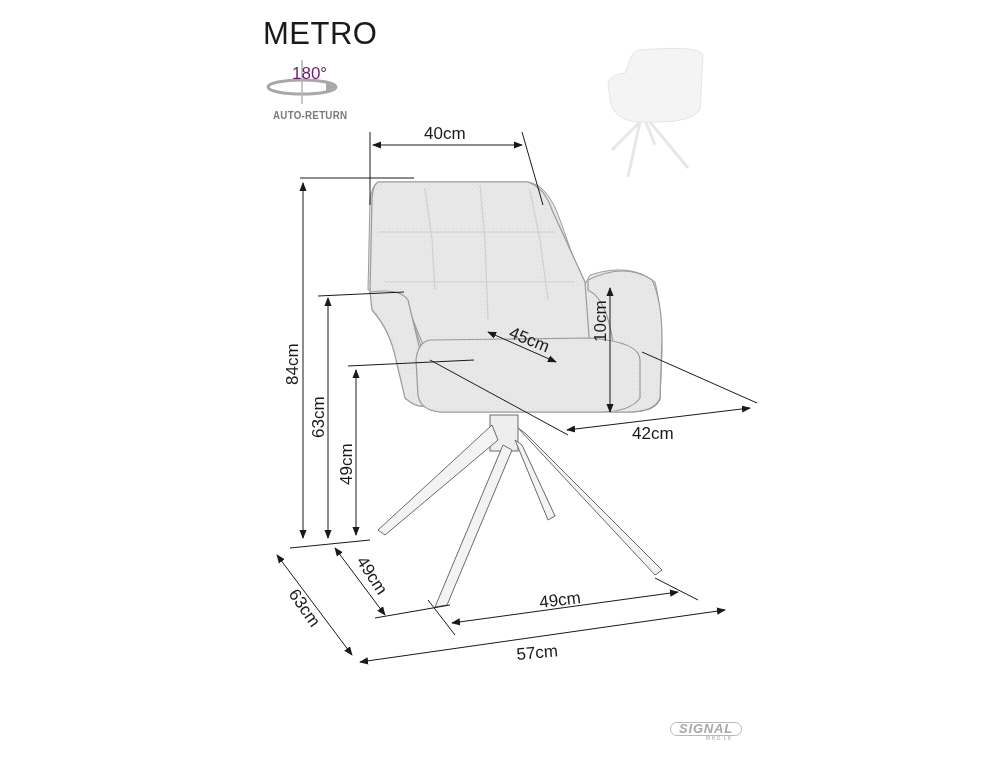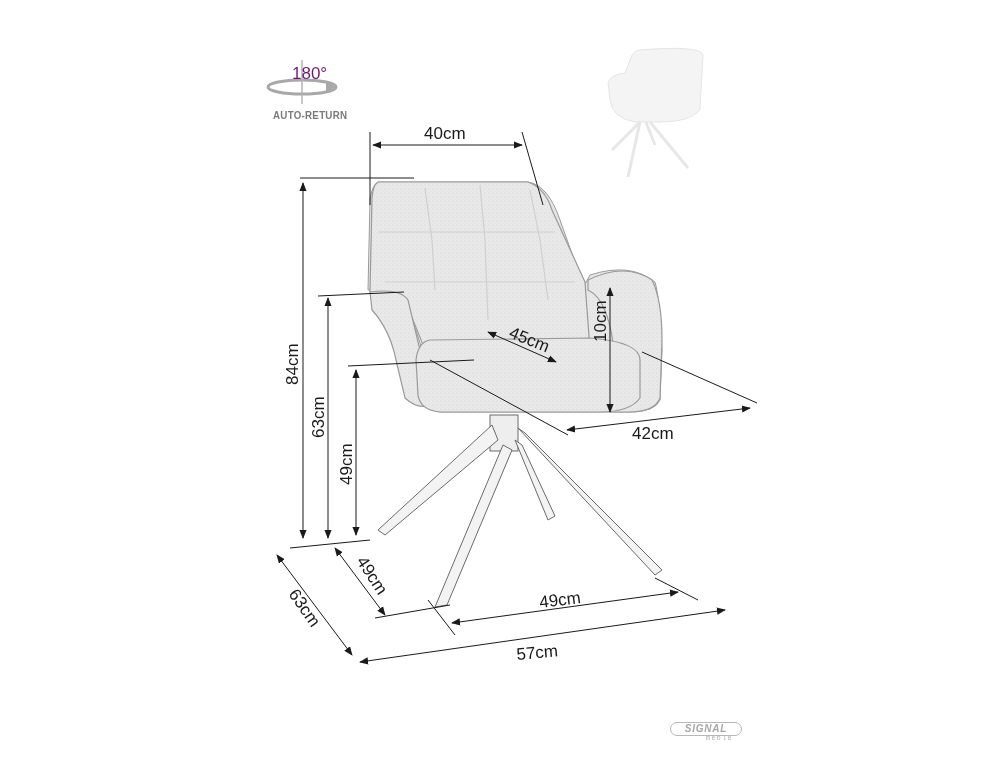--- a/index.html
+++ b/index.html
@@ -8,30 +8,31 @@
     #stage { position: absolute; left: 0; top: 0; width: 1000px; height: 765px; }
     .title { position: absolute; left: 263px; top: 16px; font-size: 31px; color: #1a1a1a;
              letter-spacing: 0.5px; font-family: "Liberation Sans", sans-serif; }
     .rot-label { position: absolute; left: 292px; top: 64px; font-size: 17px; color: #701a75;
                  font-family: "Liberation Sans", sans-serif; }
     .auto-return { position: absolute; left: 273px; top: 109px; font-size: 11.5px; font-weight: bold;
                    color: #7a7a7a; letter-spacing: 0.3px; font-family: "Liberation Sans", sans-serif; transform: scaleX(0.85); transform-origin: left; }
     .dim { font-family: "Liberation Sans", sans-serif; font-size: 17px; fill: #1a1a1a; }
     .logo { position: absolute; left: 670px; top: 722px; width: 72px; height: 20px; }
     .logo-box { position: absolute; left: 0; top: 0; width: 70px; height: 12px; border: 1.3px solid #b8b8b8;
-                border-radius: 8px; text-align: center; font-size: 10px; font-weight: bold; font-style: italic;
+                border-radius: 8px; text-align: center; font-size: 13px; font-weight: bold; font-style: italic;
                 color: #a8a8a8; line-height: 12px; letter-spacing: 0.8px; font-family: "Liberation Sans", sans-serif; }
     .logo-sub { position: absolute; left: 36px; top: 13px; font-size: 6.5px; color: #b0b0b0; letter-spacing: 1.5px;
                 font-family: "Liberation Mono", monospace; }
   </style>
 </head>
 <body>
 
 <div id="stage">
 
+  <div class="title">METRO</div>
 
   <svg style="position:absolute;left:262px;top:60px" width="90" height="50">
     <ellipse cx="40" cy="27" rx="34" ry="7" fill="none" stroke="#a8a8a8" stroke-width="3"></ellipse>
     <line x1="40" y1="0" x2="40" y2="44" stroke="#b5b5b5" stroke-width="1.5"></line>
     <polygon points="74,27 64,22 64,32" fill="#a8a8a8"></polygon>
   </svg>
   <div class="rot-label">180°</div>
   <div class="auto-return">AUTO-RETURN</div>
 
   <svg width="1000" height="765" style="position:absolute;left:0;top:0">

